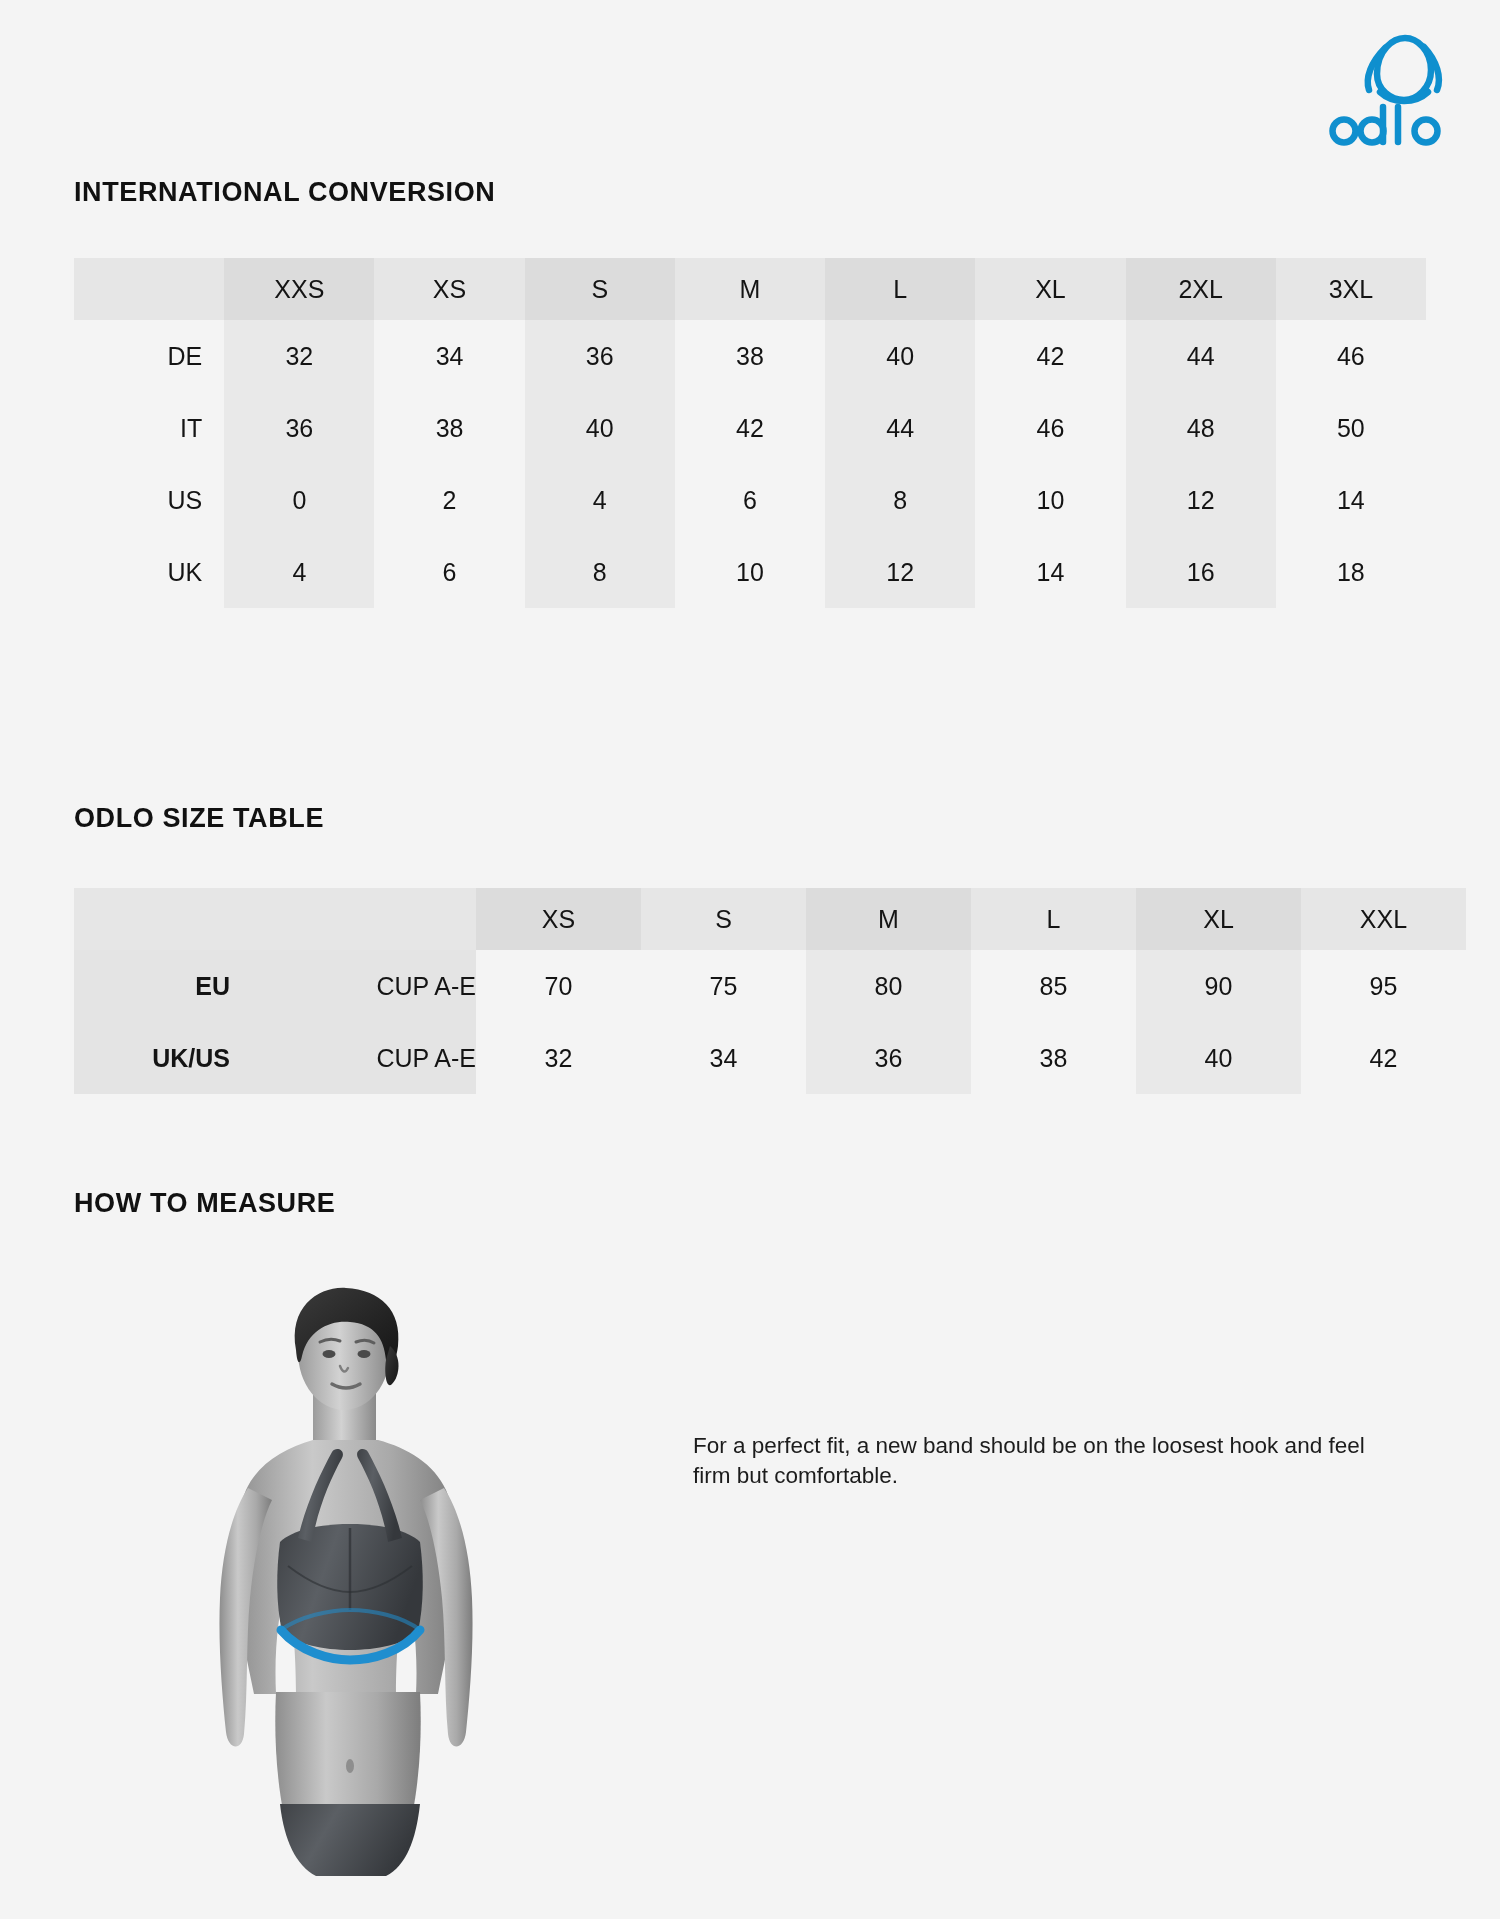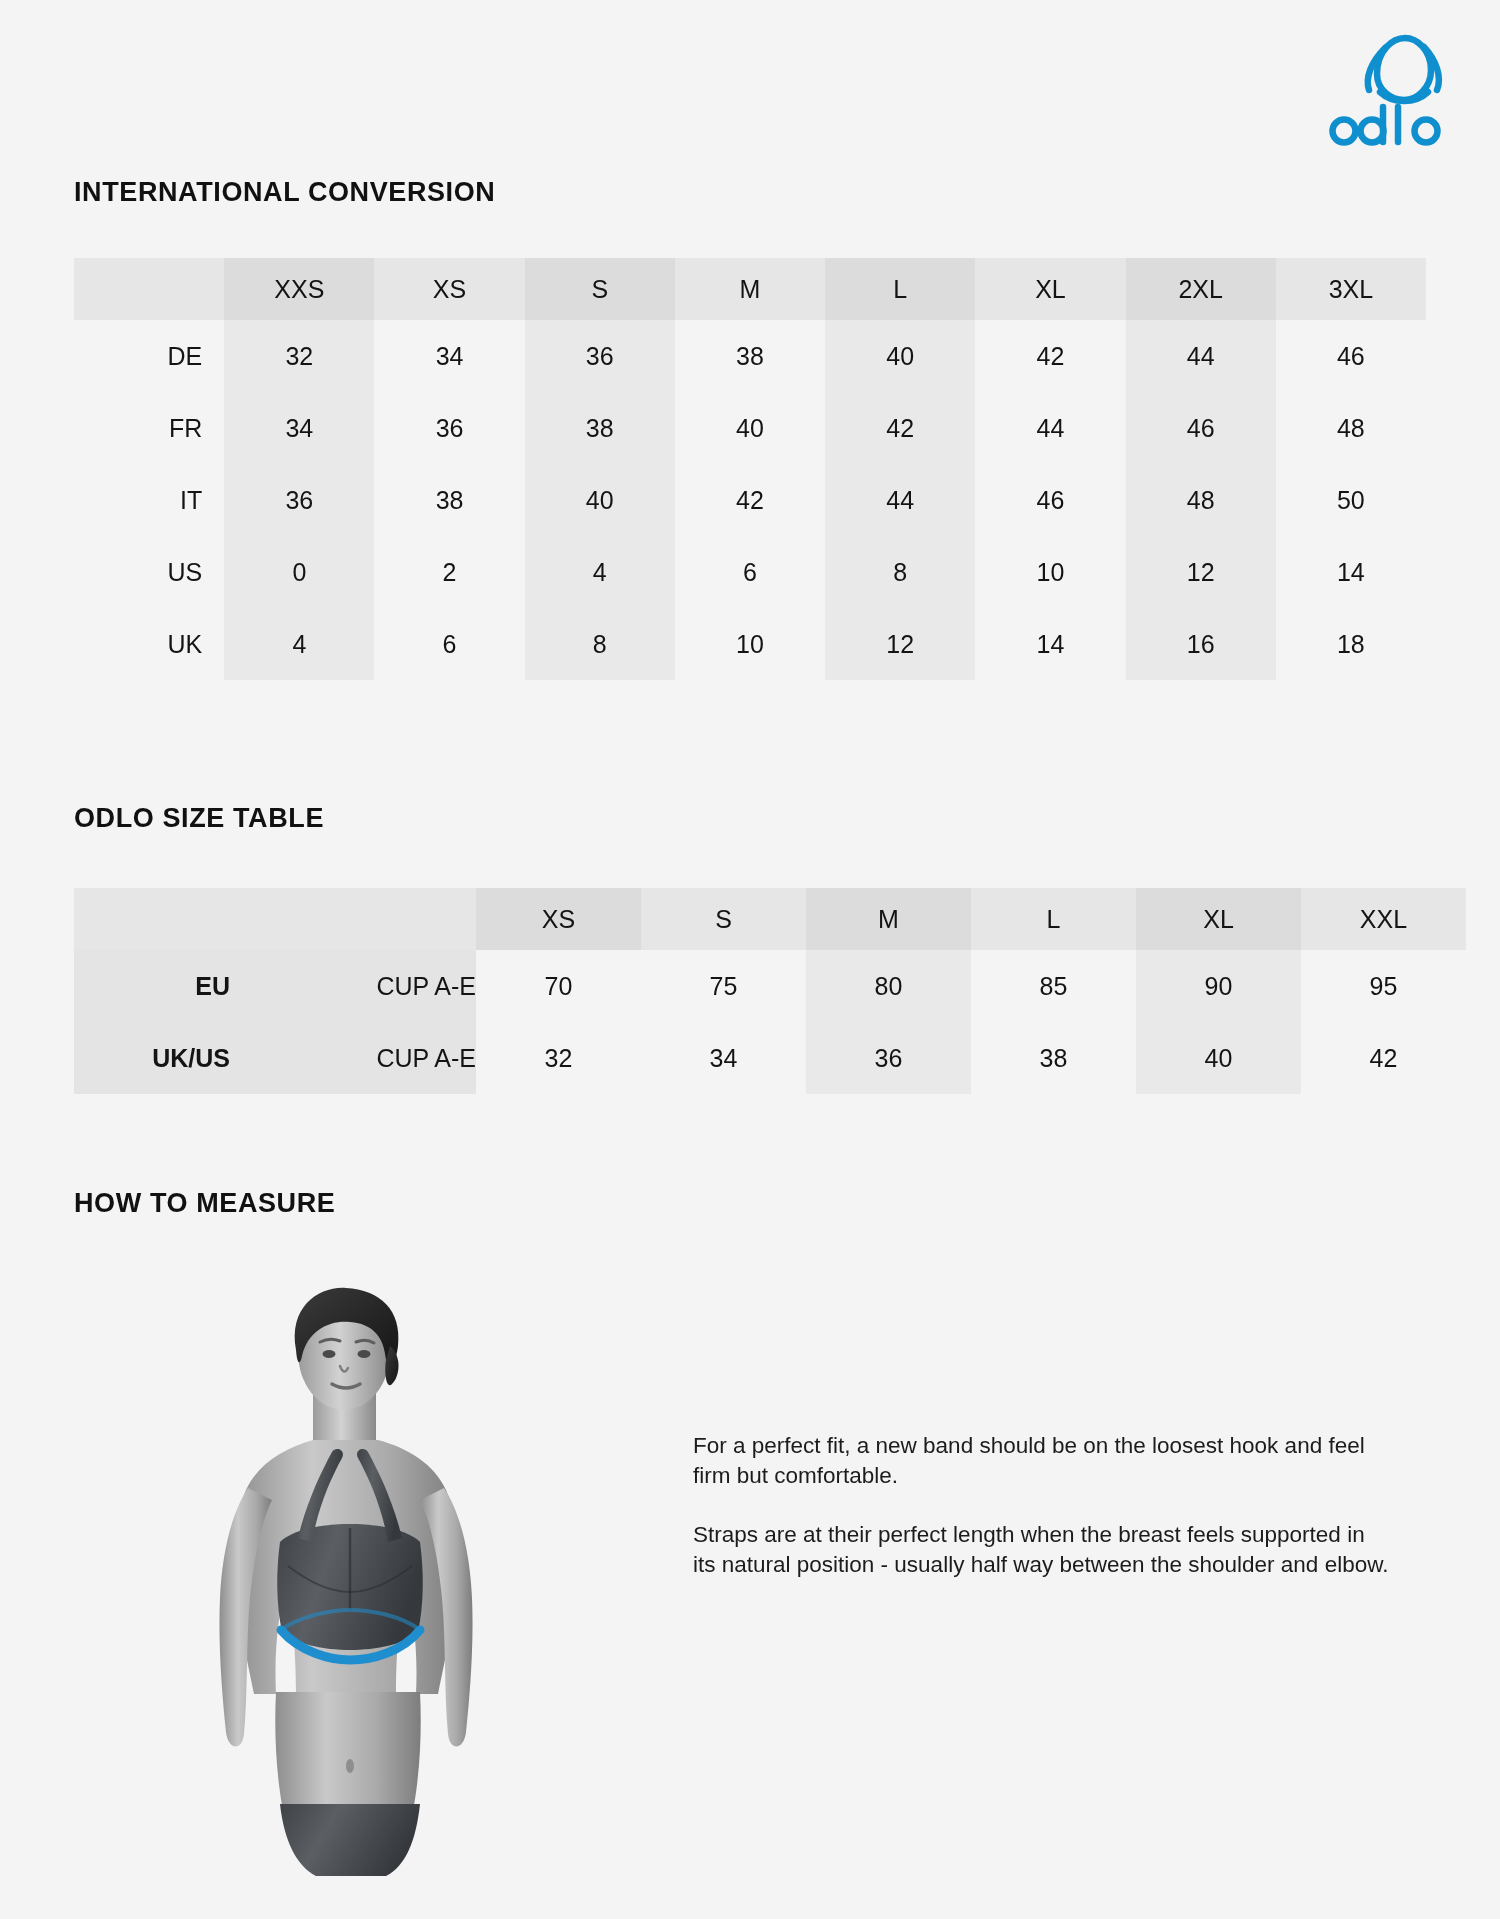--- a/index.html
+++ b/index.html
@@ -203,31 +203,20 @@
       <tr>
         <td class="rowlabel body-b">DE</td>
         <td class="body-a">32</td>
         <td class="body-b">34</td>
         <td class="body-a">36</td>
         <td class="body-b">38</td>
         <td class="body-a">40</td>
         <td class="body-b">42</td>
         <td class="body-a">44</td>
         <td class="body-b">46</td>
-      </tr>
-      <tr>
-        <td class="rowlabel body-b">FR</td>
-        <td class="body-a">34</td>
-        <td class="body-b">36</td>
-        <td class="body-a">38</td>
-        <td class="body-b">40</td>
-        <td class="body-a">42</td>
-        <td class="body-b">44</td>
-        <td class="body-a">46</td>
-        <td class="body-b">48</td>
       </tr>
       <tr>
         <td class="rowlabel body-b">IT</td>
         <td class="body-a">36</td>
         <td class="body-b">38</td>
         <td class="body-a">40</td>
         <td class="body-b">42</td>
         <td class="body-a">44</td>
         <td class="body-b">46</td>
         <td class="body-a">48</td>
@@ -403,16 +392,15 @@
 
       <g>
         <path d="M101 350 C120 372, 150 380, 170 380 C192 380, 222 372, 240 350" stroke="#1f8ecf" stroke-width="9" fill="none" stroke-linecap="round"></path>
         <path d="M101 350 C120 336, 150 330, 170 330 C192 330, 222 336, 240 350" stroke="#1f8ecf" stroke-width="4" fill="none" stroke-linecap="round" opacity="0.55"></path>
       </g>
     </svg>
   </div>
 
   <div id="measure-copy">
     <p>For a perfect fit, a new band should be on the loosest hook and feel firm but comfortable.</p>
-    <p>Straps are at their perfect length when the breast feels supported in its natural position - usually half way between the shoulder and elbow.</p>
   </div>
 
 </div>
 
 </body></html>

